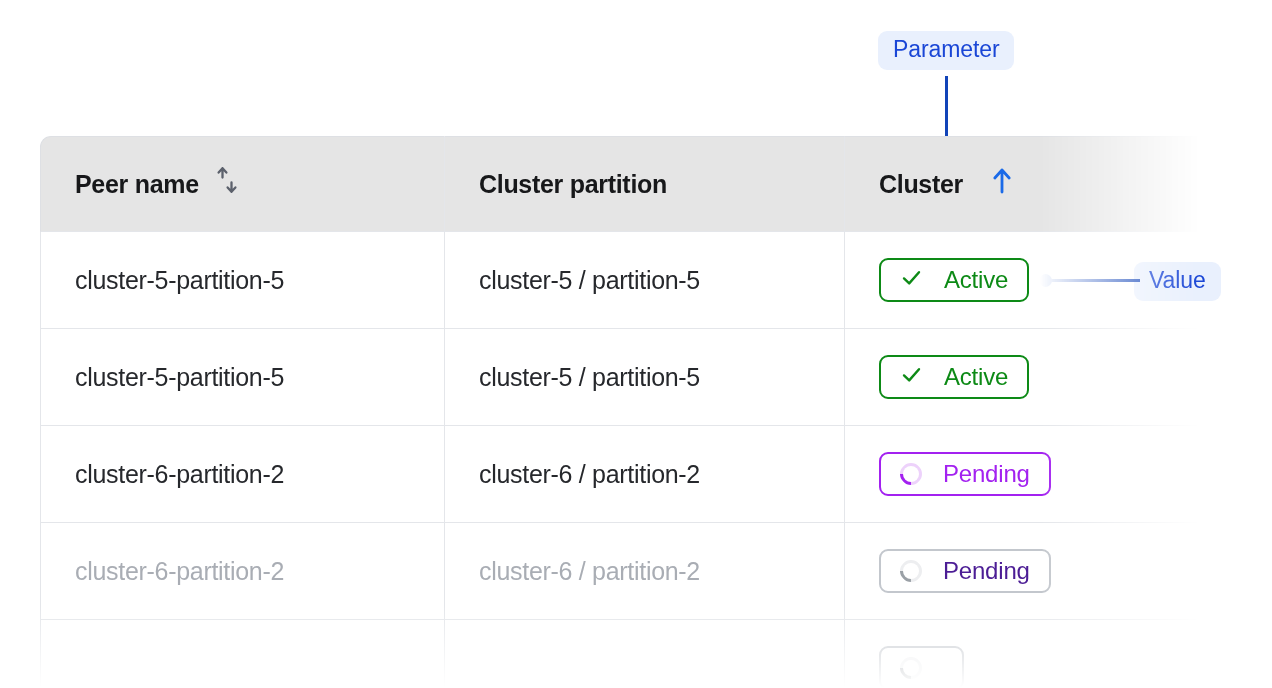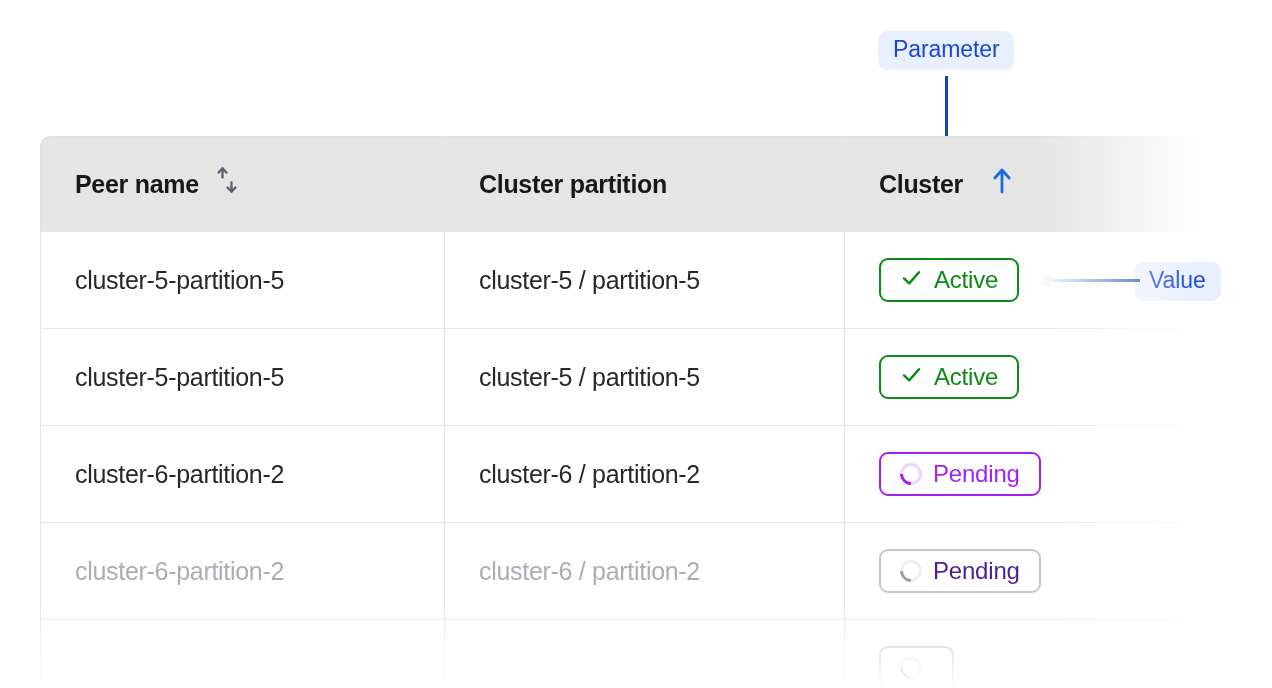--- a/index.html
+++ b/index.html
@@ -116,21 +116,21 @@
   .th-inner {
     display: flex;
     align-items: center;
     gap: 16px;
   }
 
   
   .badge {
     display: inline-flex;
     align-items: center;
-    gap: 11px;
+    gap: 21px;
     border-radius: 9px;
     border: 2px solid;
     padding: 0 19px;
     height: 44px;
     box-sizing: border-box;
     font-size: 24px;
     letter-spacing: -0.2px;
     white-space: nowrap;
   }
   .badge-active  { border-color: #0D8A16; color: #0D8A16; }

